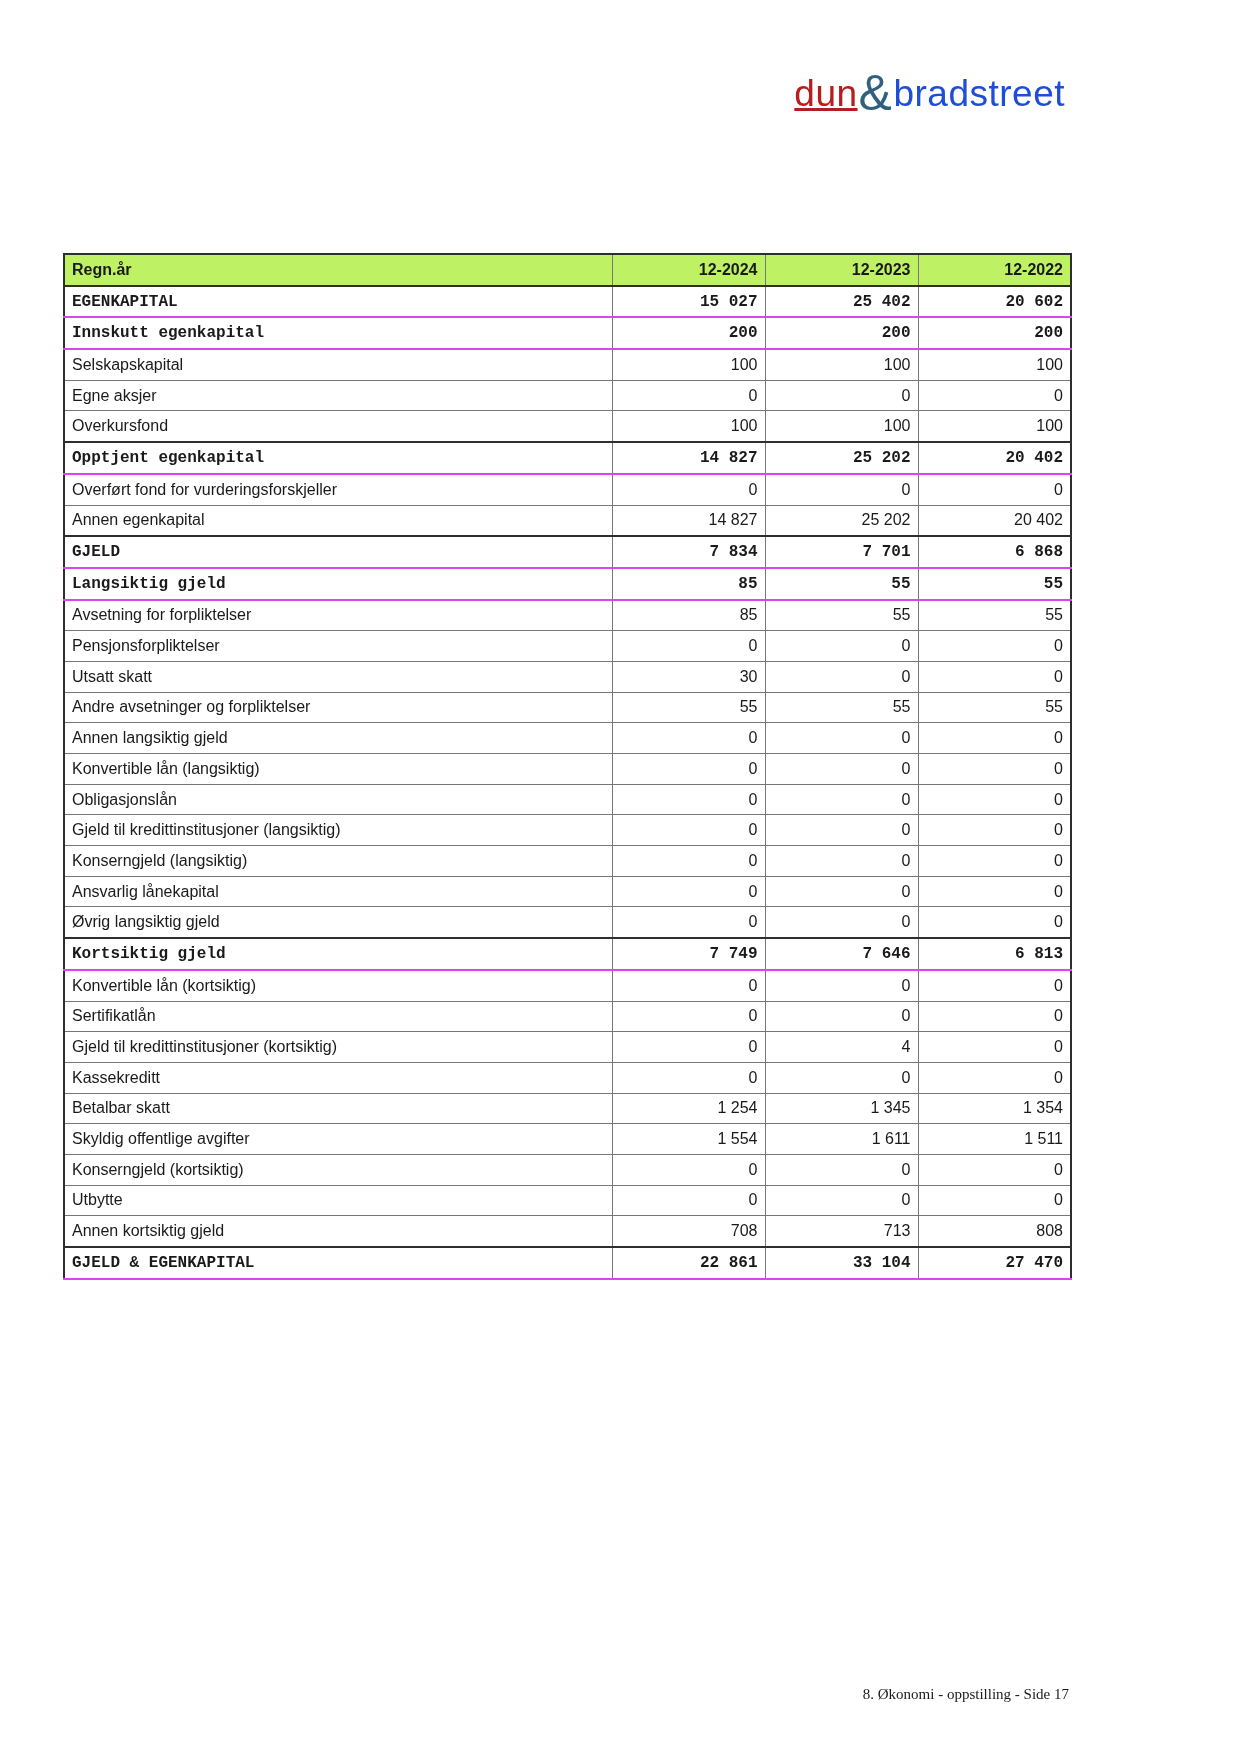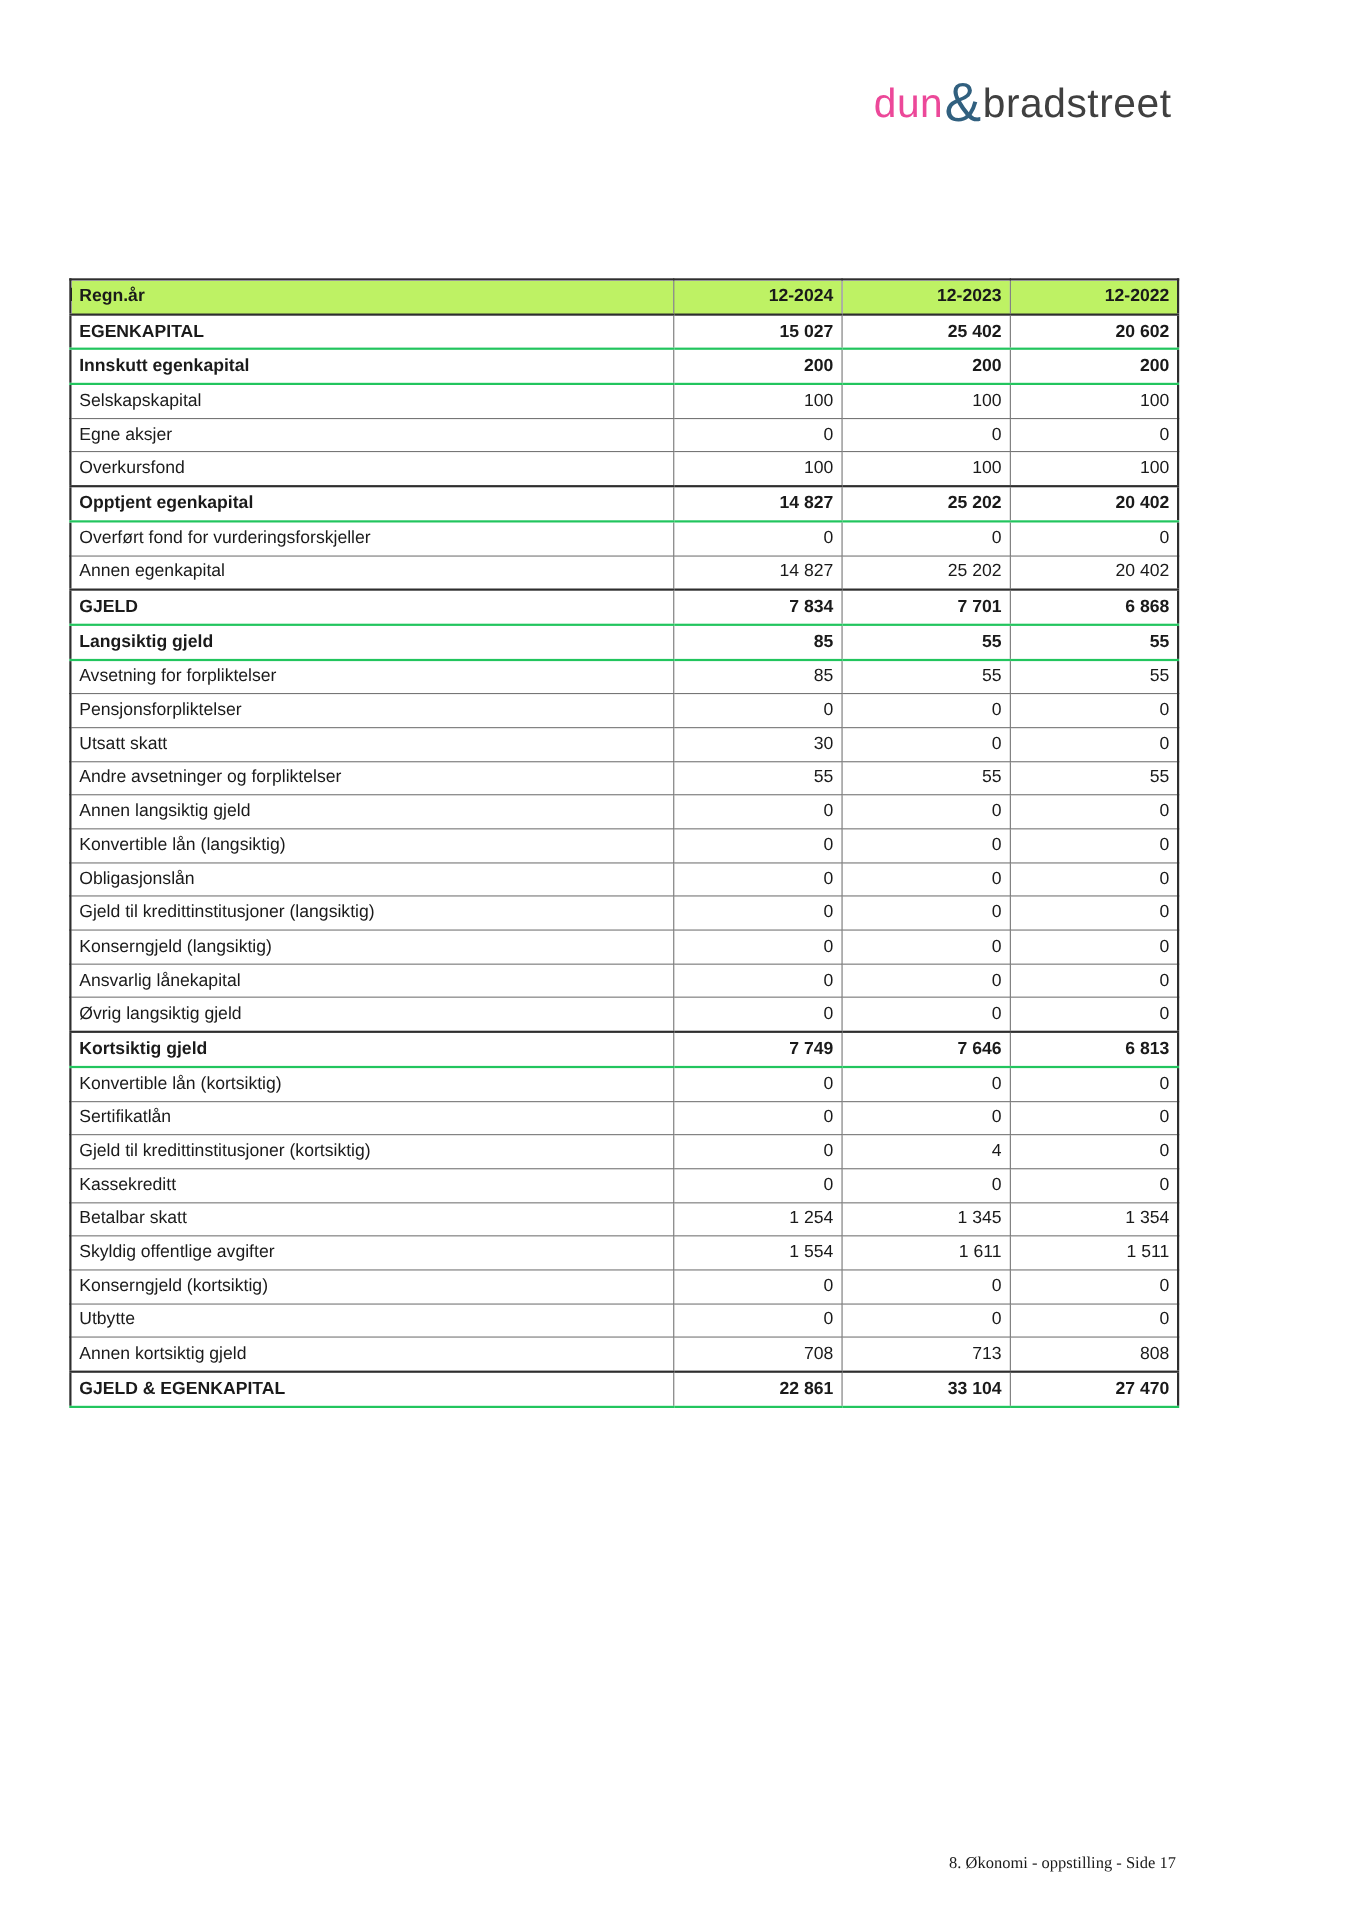--- a/index.html
+++ b/index.html
@@ -59,39 +59,40 @@
   table.balance thead th{
     background:#bef264;
     font-weight:bold;
     border-bottom:2px solid #2e2e2e;
   }
   table.balance th.num,
   table.balance td.num{text-align:right;}
   table.balance tr.section td{
     font-weight:bold;
     border-top:2px solid #2e2e2e;
-    border-bottom:2px solid #22c55e;
+    border-bottom:2px solid #d946ef;
+    font-family:Liberation Mono, monospace;
   }
   
   .footer{
     position:absolute;
     right:172px;top:1686px;
     font-size:15px;
     font-family:Liberation Serif, serif;
   }
 </style>
 </head>
 <body>
 
 <div class="page">
 
   <div class="logo">
-    <span class="logo-dun" style="color: #ec4899;">dun</span>
+    <span class="logo-dun" style="color: #b91c1c; text-decoration: underline;">dun</span>
     <span class="logo-amp" style="color: rgb(49, 96, 127);">&amp;</span>
-    <span class="logo-brad" style="color: #404040;">bradstreet</span>
+    <span class="logo-brad" style="color: #1d4ed8;">bradstreet</span>
   </div>
 
   <div class="title-row">
     <span class="doc-title">EGENKAPITAL / GJELD</span>
     <span class="doc-note">Alle tall er i 1000</span>
   </div>
 
   <table class="balance">
     <colgroup>
       <col style="width:548px">

